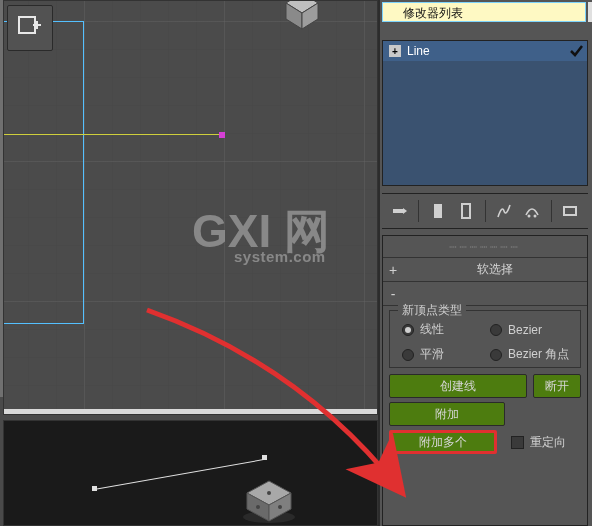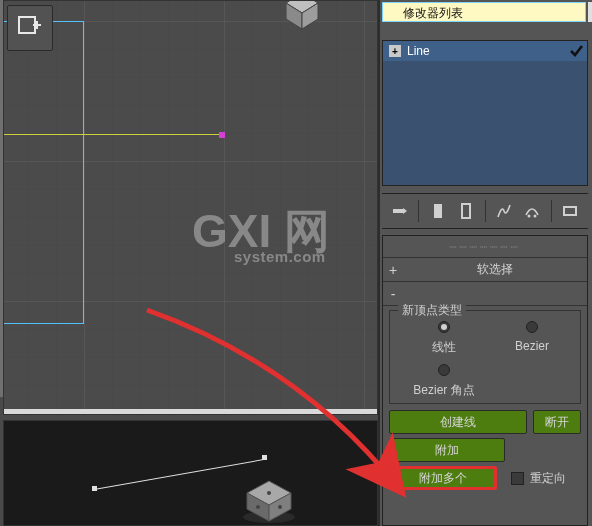--- a/index.html
+++ b/index.html
@@ -172,21 +172,21 @@
     position:relative;
   }
   .groupbox .title {
     position:absolute; top:-9px; left:8px;
     background:#555; padding:0 4px; color:#d0d0d0;
   }
   .radio-grid {
     display:grid; grid-template-columns: 1fr 1fr; row-gap:8px; column-gap:4px;
     padding-top:4px;
   }
-  .radio-item { display:flex; align-items:center; gap:6px; color:#d0d0d0;flex-direction:column;}
+  .radio-item { display:flex; align-items:center; gap:6px; color:#d0d0d0;}
   .radio-dot {
     width:12px; height:12px; border-radius:50%;
     background:#3a3a3a; border:1px solid #222;
     display:inline-flex;align-items:center;justify-content:center;
   }
   .radio-dot.sel::after{
     content:""; width:6px; height:6px; border-radius:50%; background:#d0d0d0;
   }
   .btn-row { display:flex; gap:6px; margin:4px 6px; }
   .btn {
@@ -335,20 +335,24 @@
         <label class="radio-item">
           <span class="radio-dot sel"></span>
           <span>线性</span>
         </label>
         <label class="radio-item">
           <span class="radio-dot"></span>
           <span>Bezier</span>
         </label>
         <label class="radio-item">
           <span class="radio-dot"></span>
+          <span>平滑</span>
+        </label>
+        <label class="radio-item">
+          <span class="radio-dot"></span>
           <span>Bezier 角点</span>
         </label>
       </div>
     </div>
 
     <div class="btn-row">
       <div class="btn">创建线</div>
       <div class="btn small">断开</div>
     </div>
 

